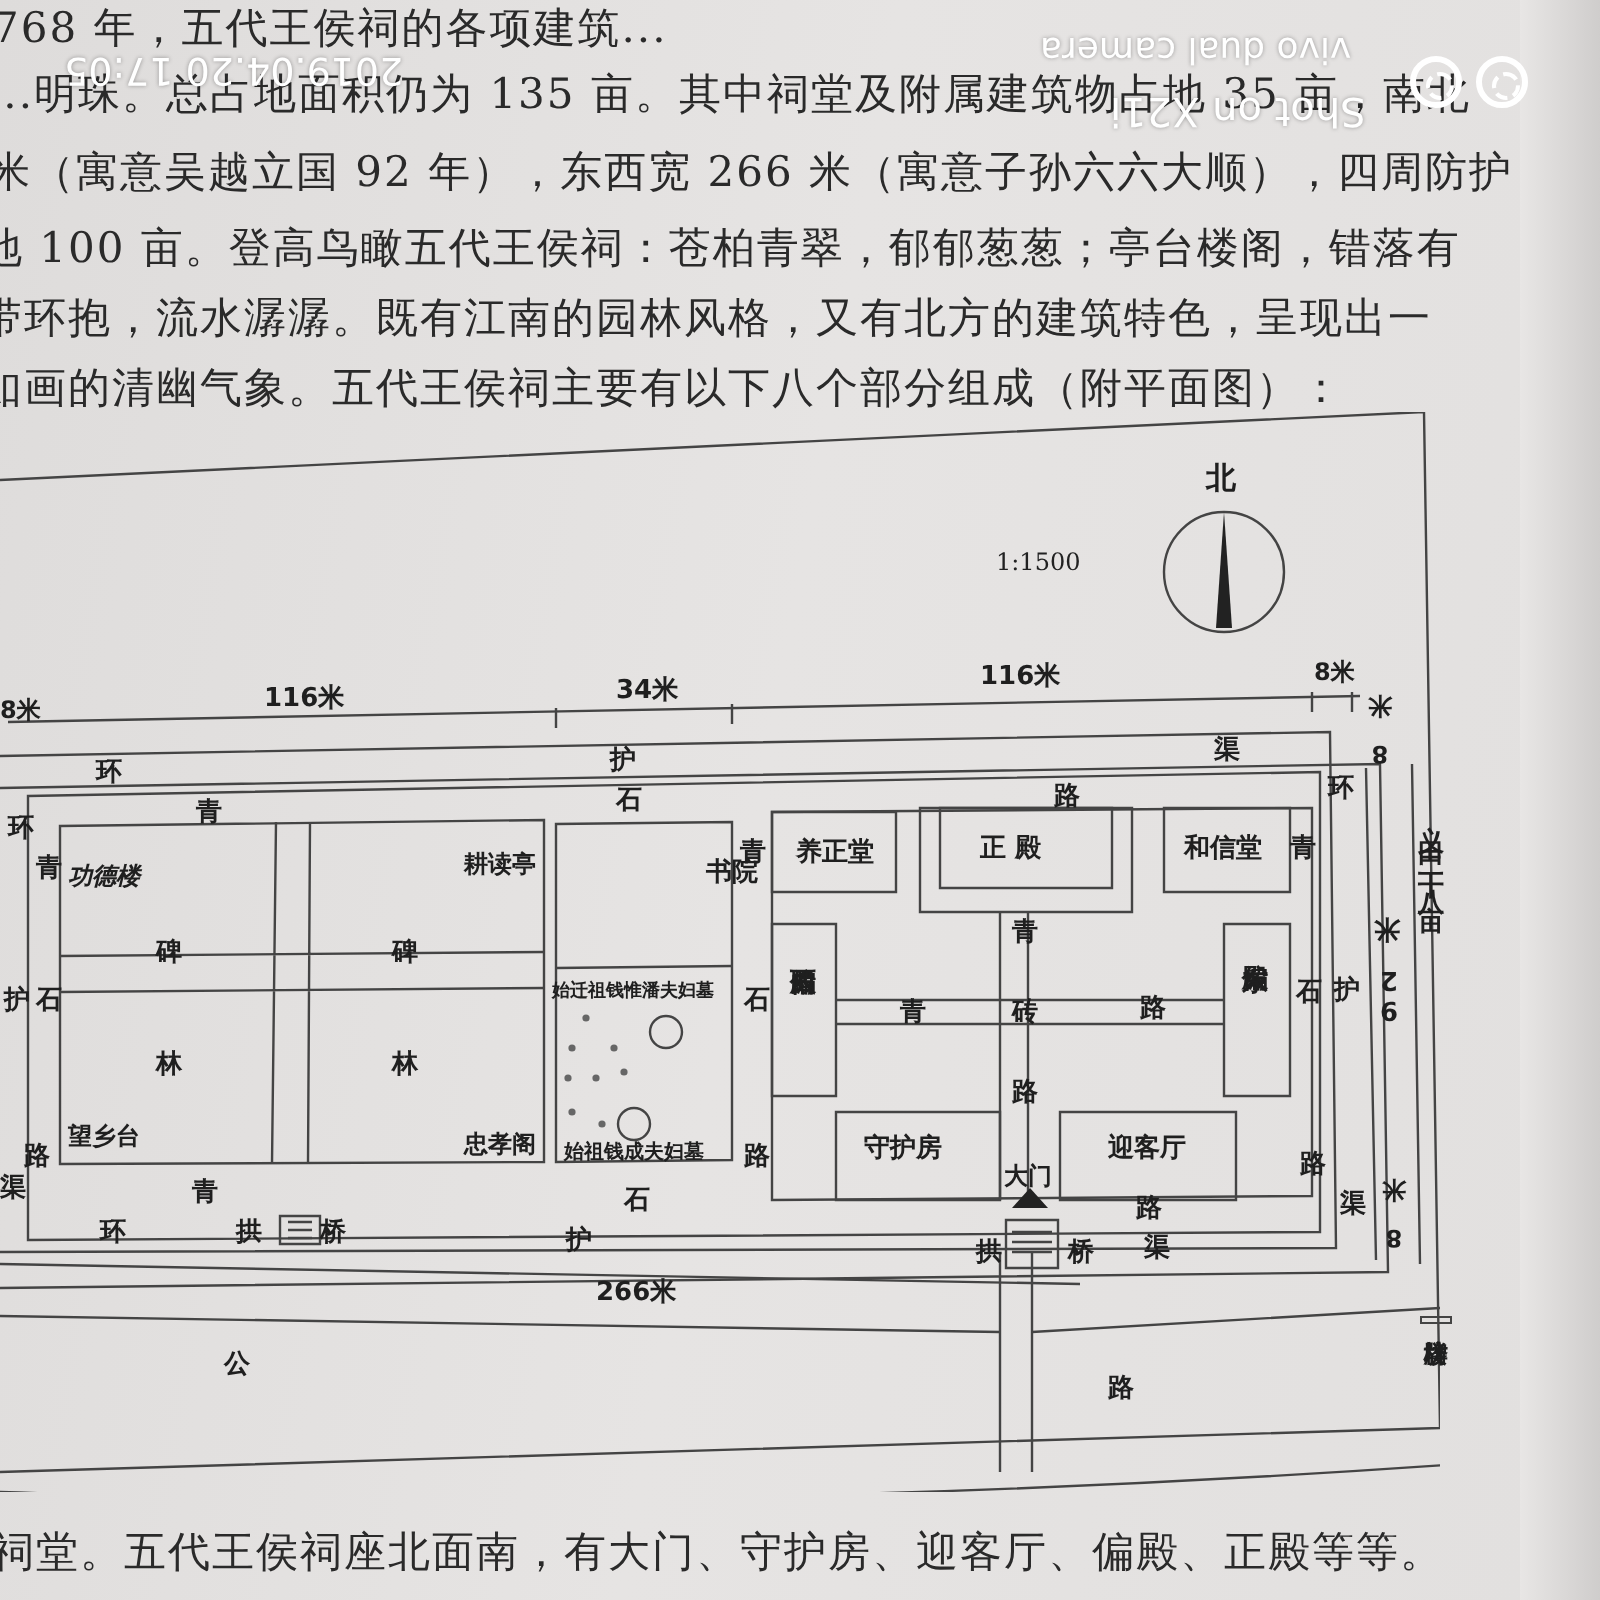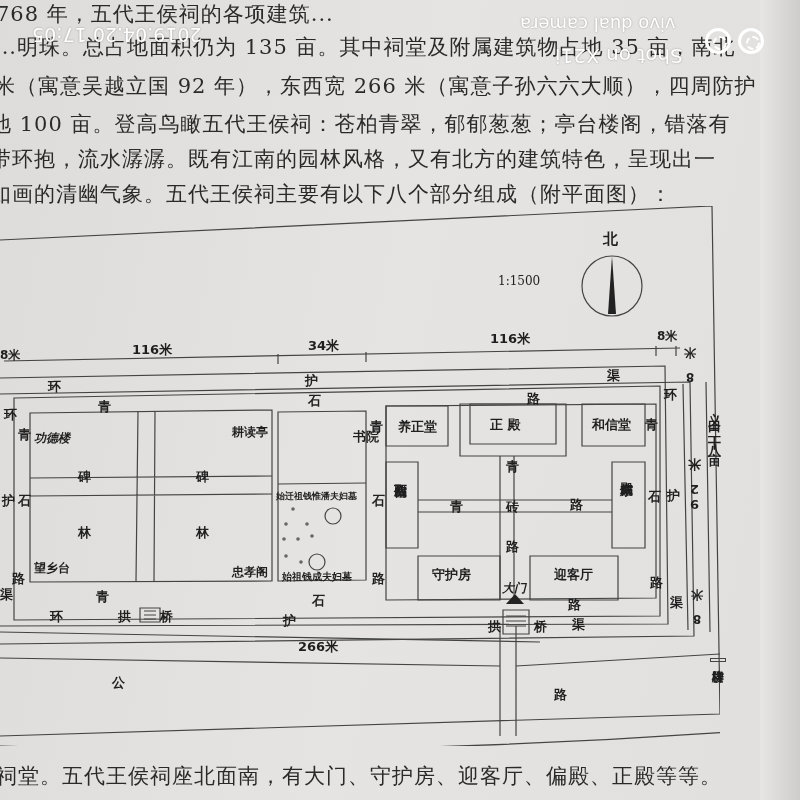--- a/index.html
+++ b/index.html
@@ -166,21 +166,21 @@
   <div class="lbl s12" style="left:232px;top:360px;">忠孝阁</div>
   <div class="lbl s13" style="left:305px;top:224px;margin-left:48px;">书院</div>
   <div class="lbl" style="left:276px;top:286px;font-size:9px;text-align:center;">始迁祖钱惟潘夫妇墓</div>
   <div class="lbl" style="left:282px;top:366px;font-size:10px;">始祖钱成夫妇墓</div>
   <div class="lbl s13" style="left:398px;top:214px;">养正堂</div>
   <div class="lbl s13" style="left:490px;top:212px;">正 殿</div>
   <div class="lbl s13" style="left:592px;top:212px;">和信堂</div>
   <div class="lbl s13 vert" style="left:394px;top:268px;">西偏殿</div>
   <div class="lbl s13 vert" style="left:620px;top:266px;">东偏殿</div>
   <div class="lbl s13" style="left:432px;top:362px;">守护房</div>
-  <div class="lbl s12" style="left:502px;top:376px;font-style:italic;">大门</div>
+  <div class="lbl s12" style="left:502px;top:376px;">大门</div>
   <div class="lbl s13" style="left:554px;top:362px;">迎客厅</div>
 
   <div class="lbl s13 vert" style="left:708px;top:196px;letter-spacing:8px;">义田二十八亩</div>
   <div class="lbl s12 vert" style="left:710px;top:452px;border:1px solid #444;padding:1px;">牌坊楼</div>
 
   <div class="lbl s13" style="left:112px;top:470px;">公</div>
   <div class="lbl s13" style="left:554px;top:482px;">路</div>
 
 </div>
 

